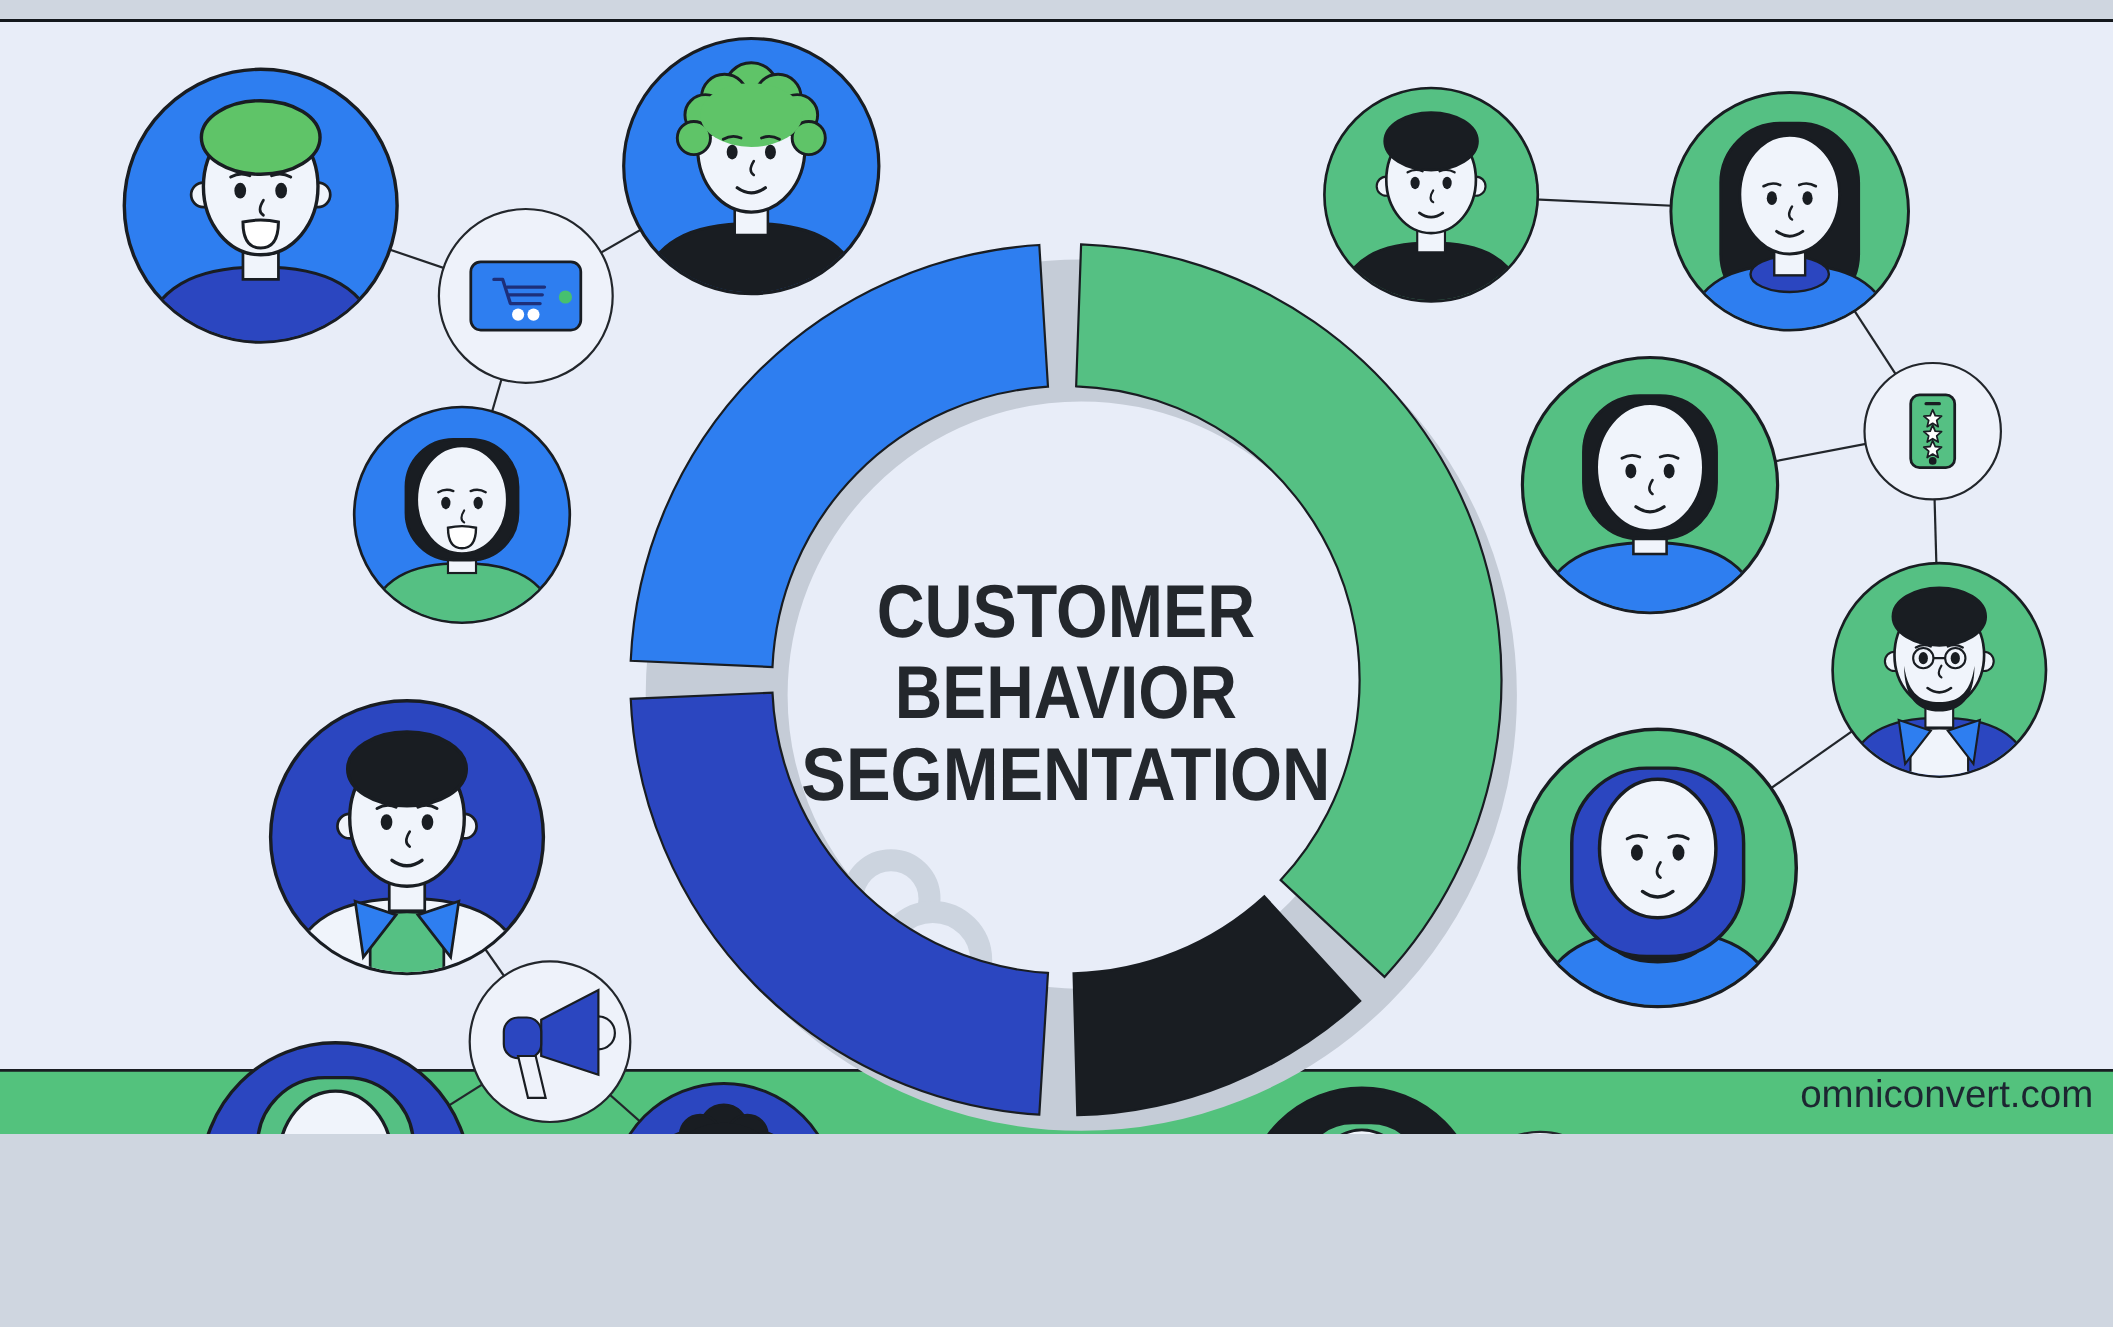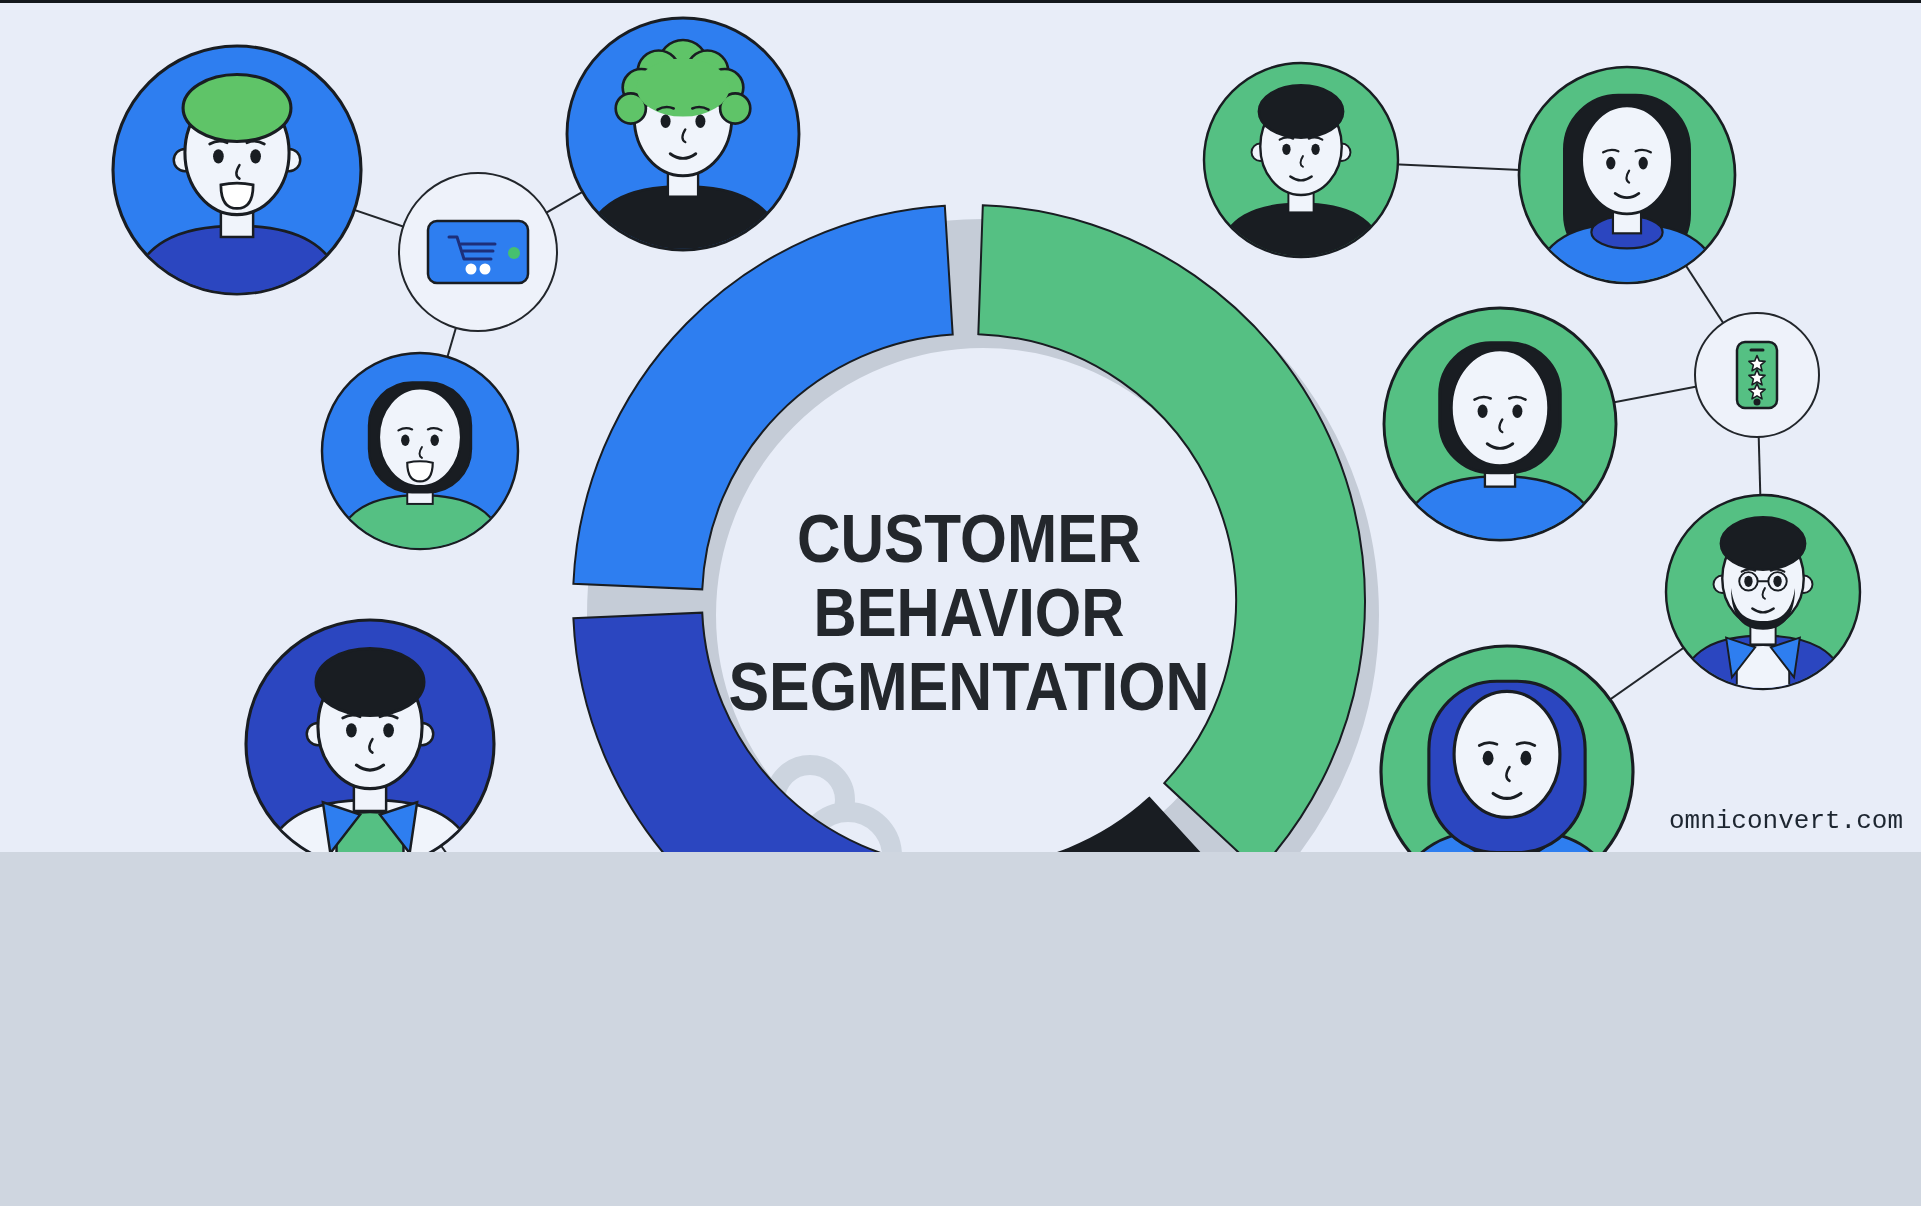--- a/index.html
+++ b/index.html
@@ -1,22 +1,22 @@
 <!DOCTYPE html>
 <html><head>
 <meta charset="utf-8">
 <style>
   html,body{margin:0;padding:0;background:#cfd6e0;}
-  #stage{position:relative;width:1921px;height:852px;overflow:hidden;background:#e8edf8;
-         font-family:"Liberation Sans","DejaVu Sans",sans-serif;}
+  #stage{position:relative;width:1921px;height:1014px;overflow:hidden;background:#e8edf8;
+         font-family:"Liberation Sans","DejaVu Sans",sans-serif;margin-top:17px;}
   #scene{position:absolute;left:0;top:0;}
   .title{font-family:"Liberation Sans","DejaVu Sans",sans-serif;font-weight:bold;
          fill:#23272c;font-size:68px;}
-  #watermark{position:absolute;right:18px;bottom:16px;color:#1d2631;font-size:26px;
-             font-family:Liberation Mono, monospace;}
+  #watermark{position:absolute;right:18px;bottom:16px;color:#1d2631;font-size:35px;
+             font-family:Liberation Sans, sans-serif;}
 </style>
 </head>
 <body>
 
 <div id="stage">
   <svg id="scene" width="1921" height="1206" viewBox="0 0 1921 1206" xmlns="http://www.w3.org/2000/svg">
     <defs id="defs">
         <clipPath id="clip-man-green-hair">
           <circle cx="0" cy="0" r="99"></circle>
         </clipPath>

